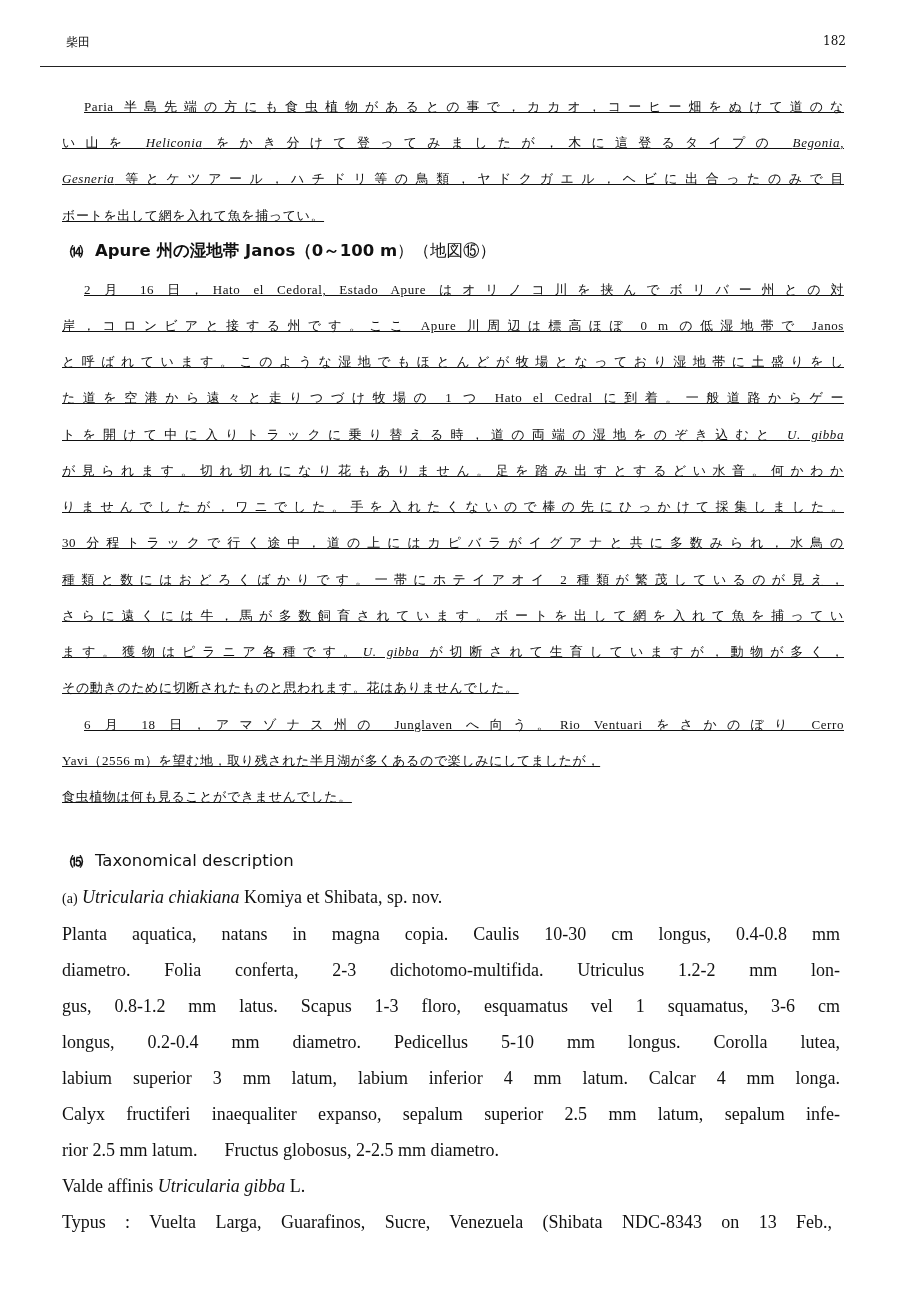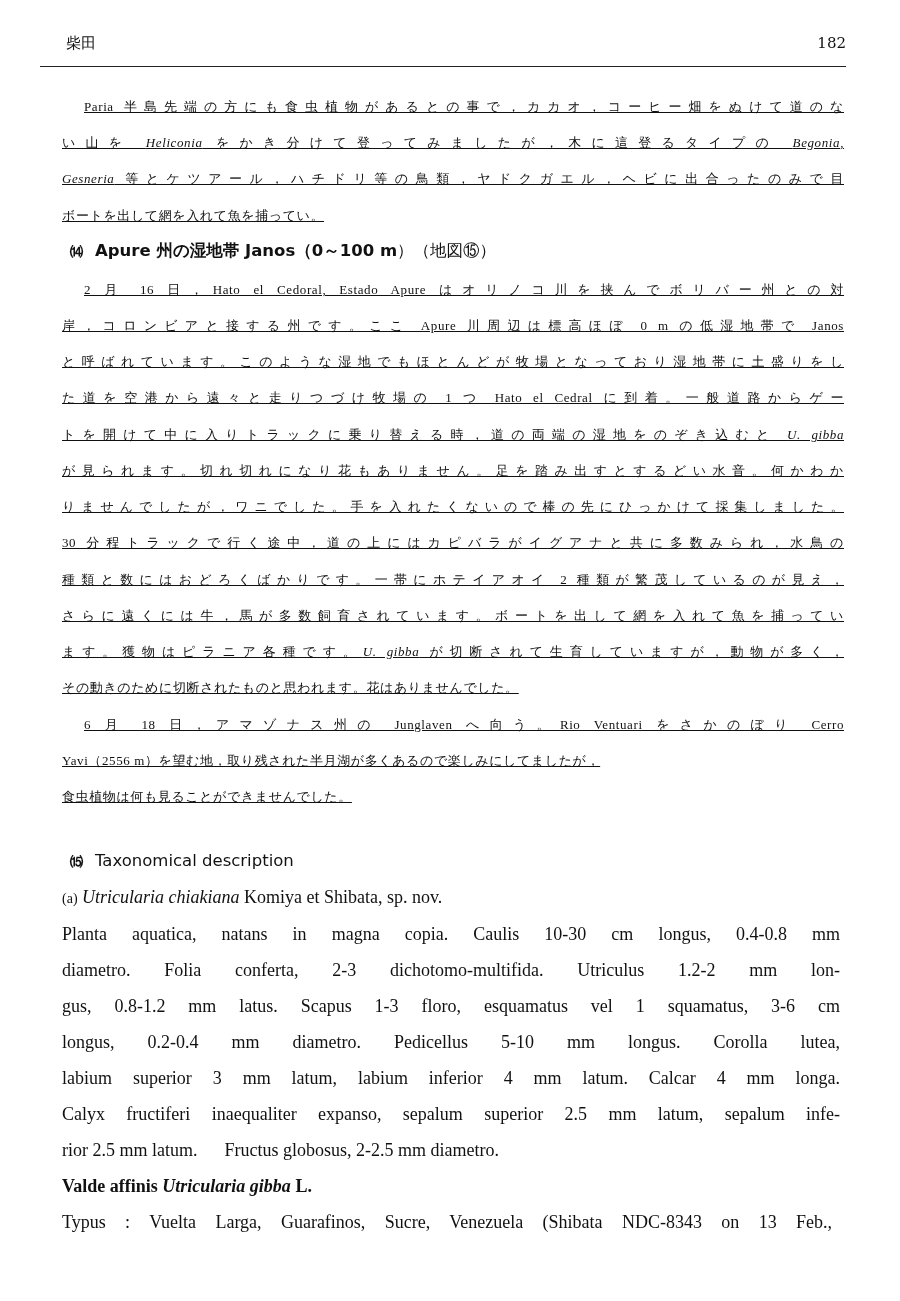--- a/index.html
+++ b/index.html
@@ -14,21 +14,21 @@
       overflow: hidden;
       color: #111111;
       font-family: "Liberation Serif", "DejaVu Serif", serif;
     }
     .header {
       position: absolute;
       top: 34px;
       left: 64px;
       width: 782px;
       height: 20px;
-      font-size: 15px;
+      font-size: 12px;
       font-family: "DejaVu Serif", "Liberation Serif", serif;
     }
     .header .author { position: absolute; left: 2px; top: 0; }
     .header .title { position: absolute; left: 245px; top: 0; letter-spacing: 0.5px; }
     .header .pageno { position: absolute; right: 0; top: 0; }
     .rule {
       position: absolute;
       top: 66px;
       left: 40px;
       width: 806px;
@@ -133,17 +133,17 @@
 <div>
   <div class="lat justify" style="top:922px;">Planta aquatica, natans in magna copia. Caulis 10-30 cm longus, 0.4-0.8 mm</div>
   <div class="lat justify" style="top:958px;">diametro. Folia conferta, 2-3 dichotomo-multifida. Utriculus 1.2-2 mm lon-</div>
   <div class="lat justify" style="top:994px;">gus, 0.8-1.2 mm latus. Scapus 1-3 floro, esquamatus vel 1 squamatus, 3-6 cm</div>
   <div class="lat justify" style="top:1030px;">longus, 0.2-0.4 mm diametro. Pedicellus 5-10 mm longus. Corolla lutea,</div>
   <div class="lat justify" style="top:1066px;">labium superior 3 mm latum, labium inferior 4 mm latum. Calcar 4 mm longa.</div>
   <div class="lat justify" style="top:1102px;">Calyx fructiferi inaequaliter expanso, sepalum superior 2.5 mm latum, sepalum infe-</div>
   <div class="lat" style="top:1138px; white-space:pre;">rior 2.5 mm latum.      Fructus globosus, 2-2.5 mm diametro.</div>
 </div>
 
-<div class="lat" style="top:1174px;font-weight:bold;">
+<div class="lat" style="top:1174px;">
   <span>Valde affinis </span><i>Utricularia gibba</i><span> L.</span>
 </div>
 
 <div class="lat justify" style="top:1210px; width:770px;">Typus : Vuelta Larga, Guarafinos, Sucre, Venezuela (Shibata NDC-8343 on 13 Feb.,</div>
 
 </body></html>

